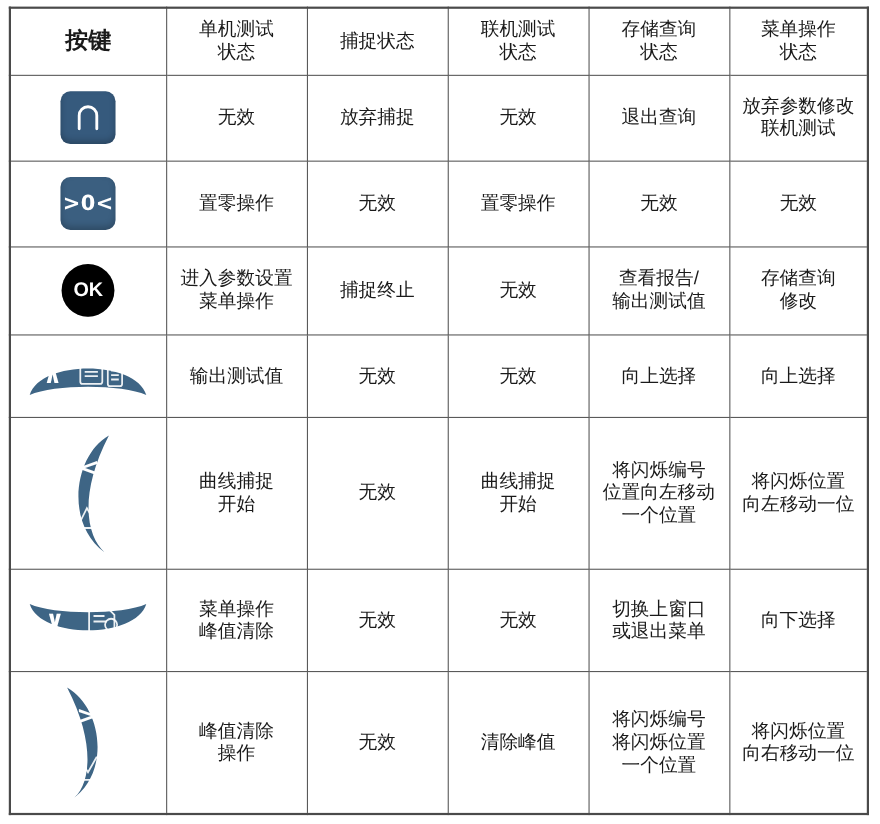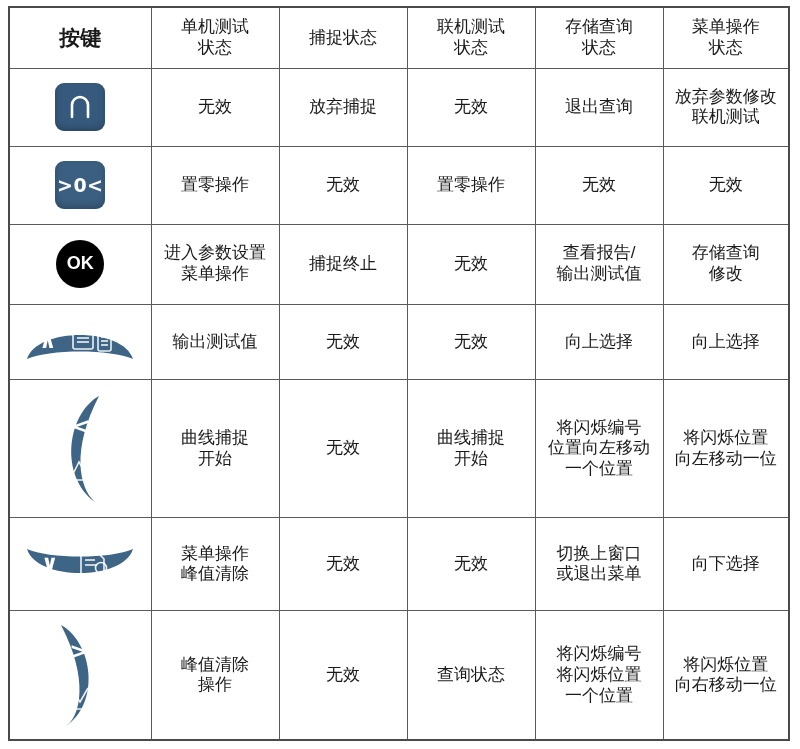--- a/index.html
+++ b/index.html
@@ -393,21 +393,21 @@
           </div>
         </td>
         <td class="cell">
           <span class="ln">峰值清除</span>
           <span class="ln">操作</span>
         </td>
         <td class="cell">
             <span class="ln">无效</span>
           </td>
         <td class="cell">
-            <span class="ln">查询状态</span>
+            <span class="ln">清除峰值</span>
           </td>
         <td class="cell">
           <span class="ln">将闪烁编号</span>
           <span class="ln">将闪烁位置</span>
           <span class="ln">一个位置</span>
         </td>
         <td class="cell">
           <span class="ln">将闪烁位置</span>
           <span class="ln">向右移动一位</span>
         </td>

